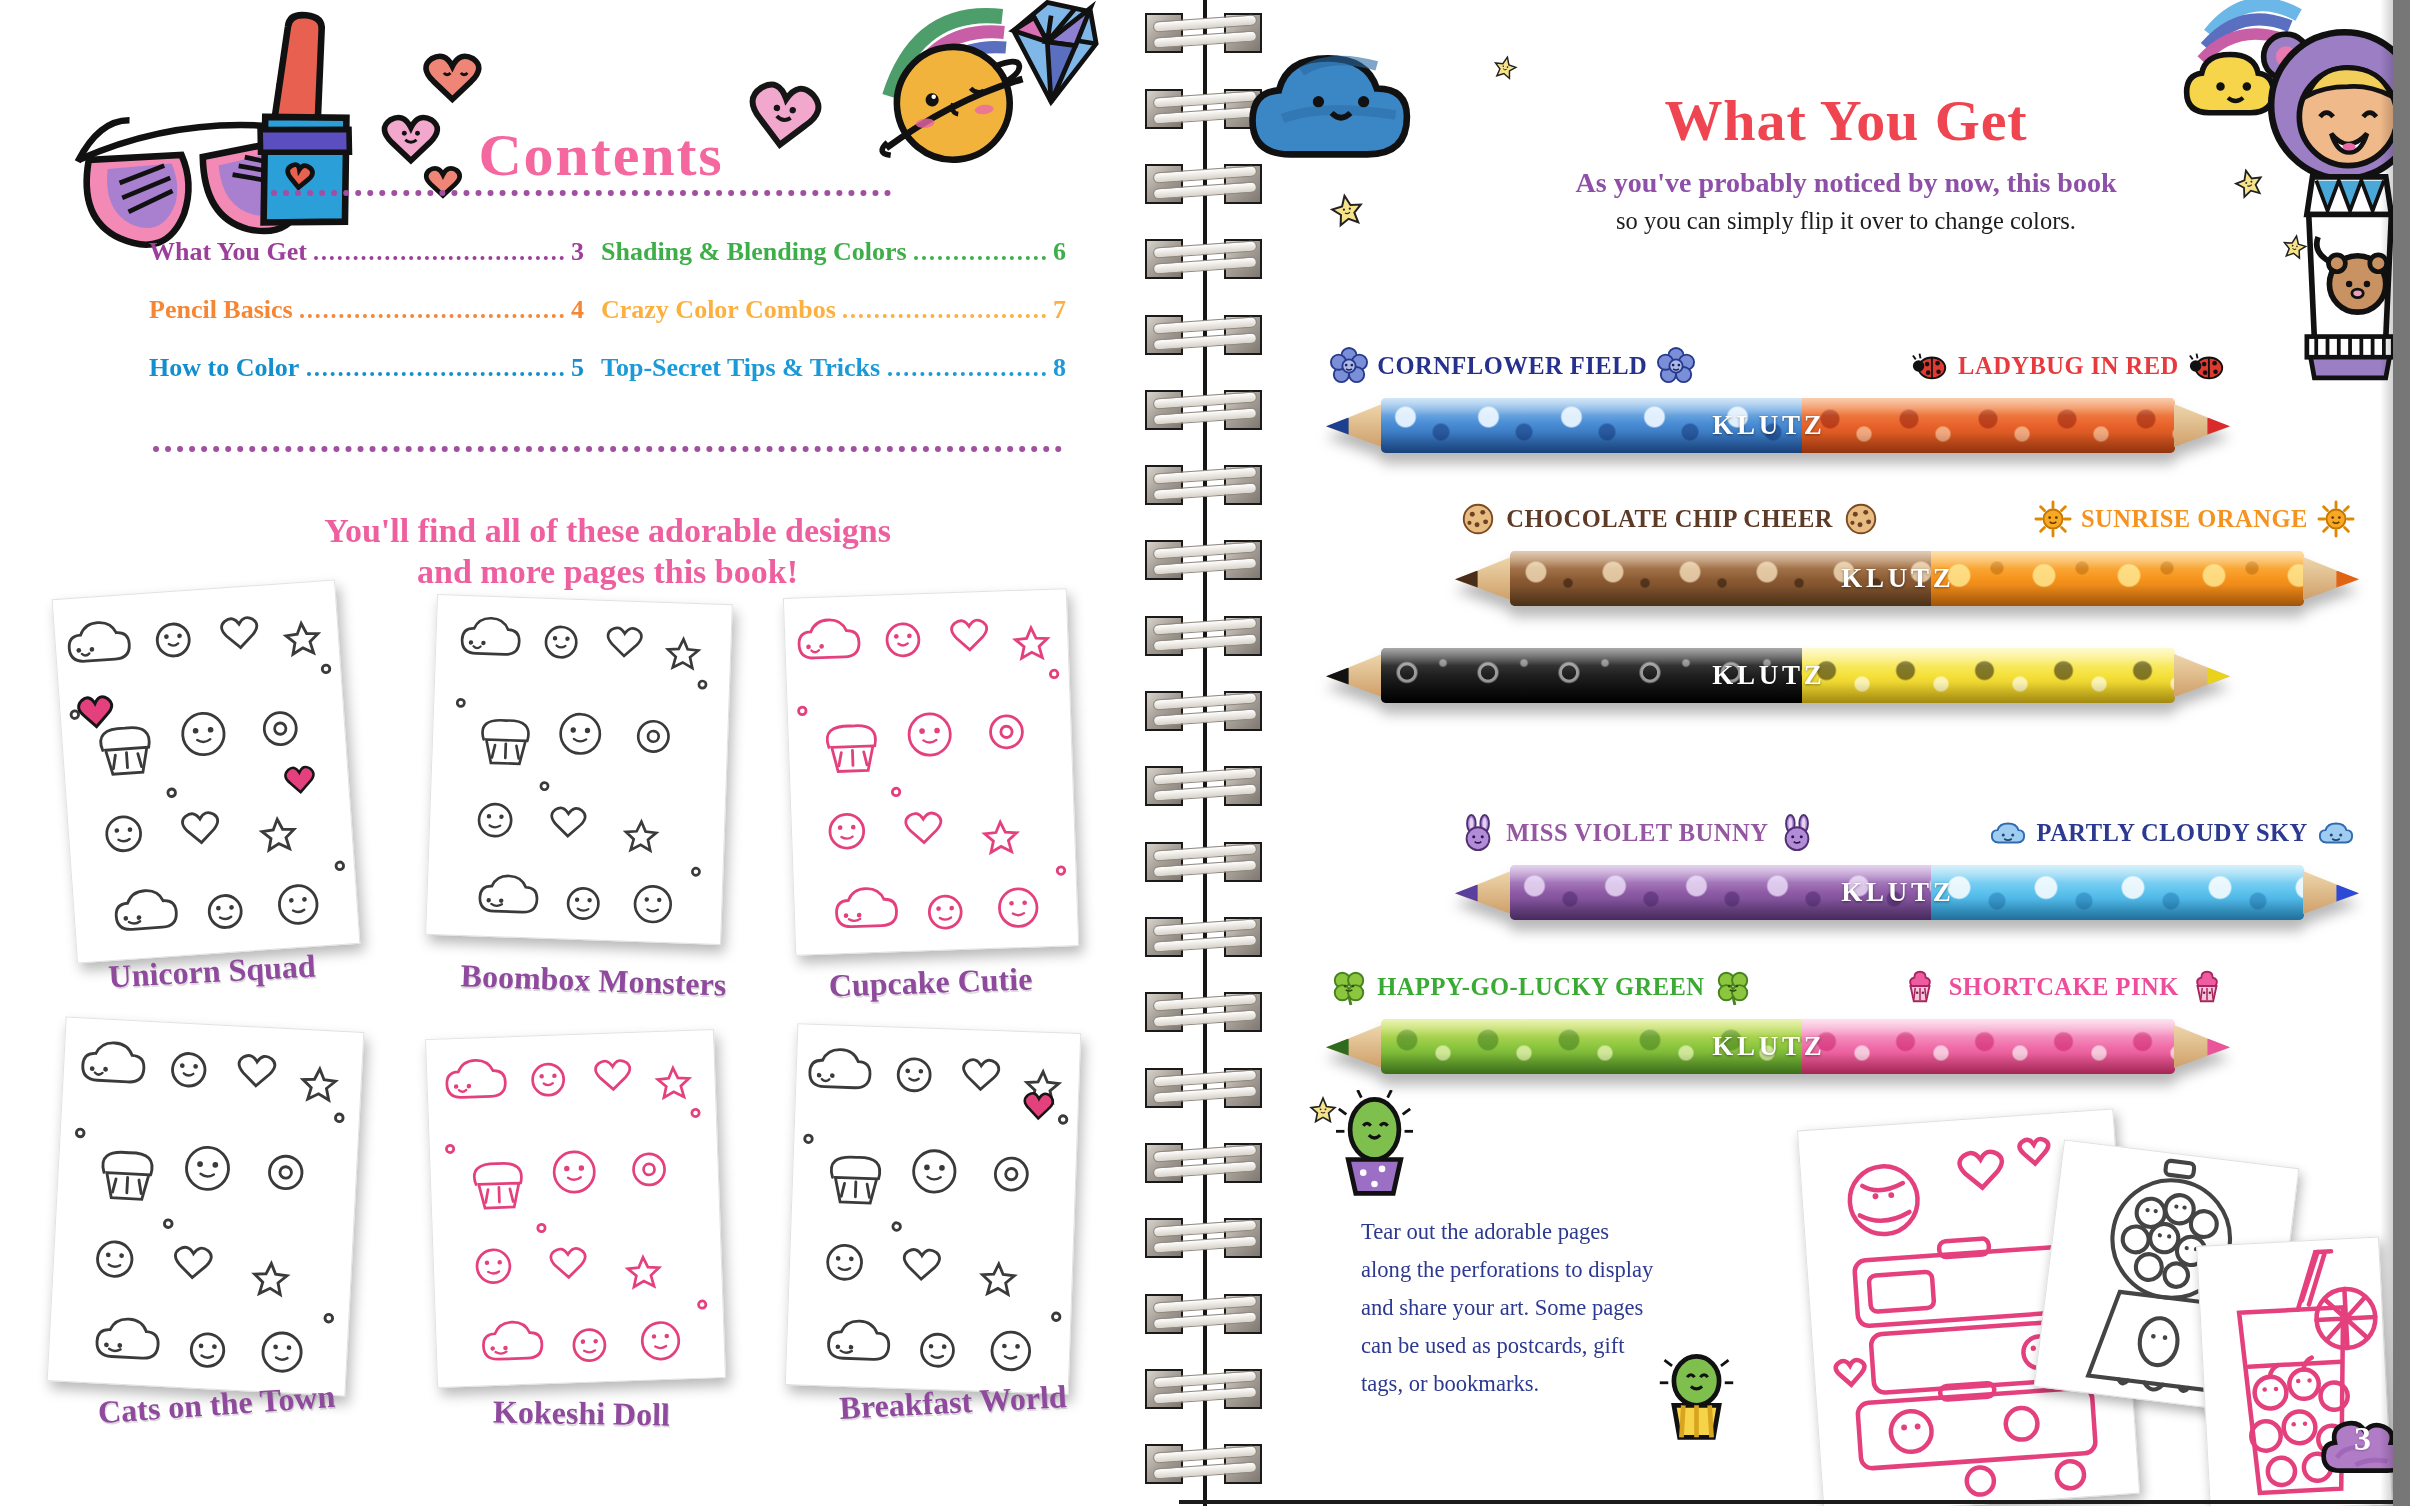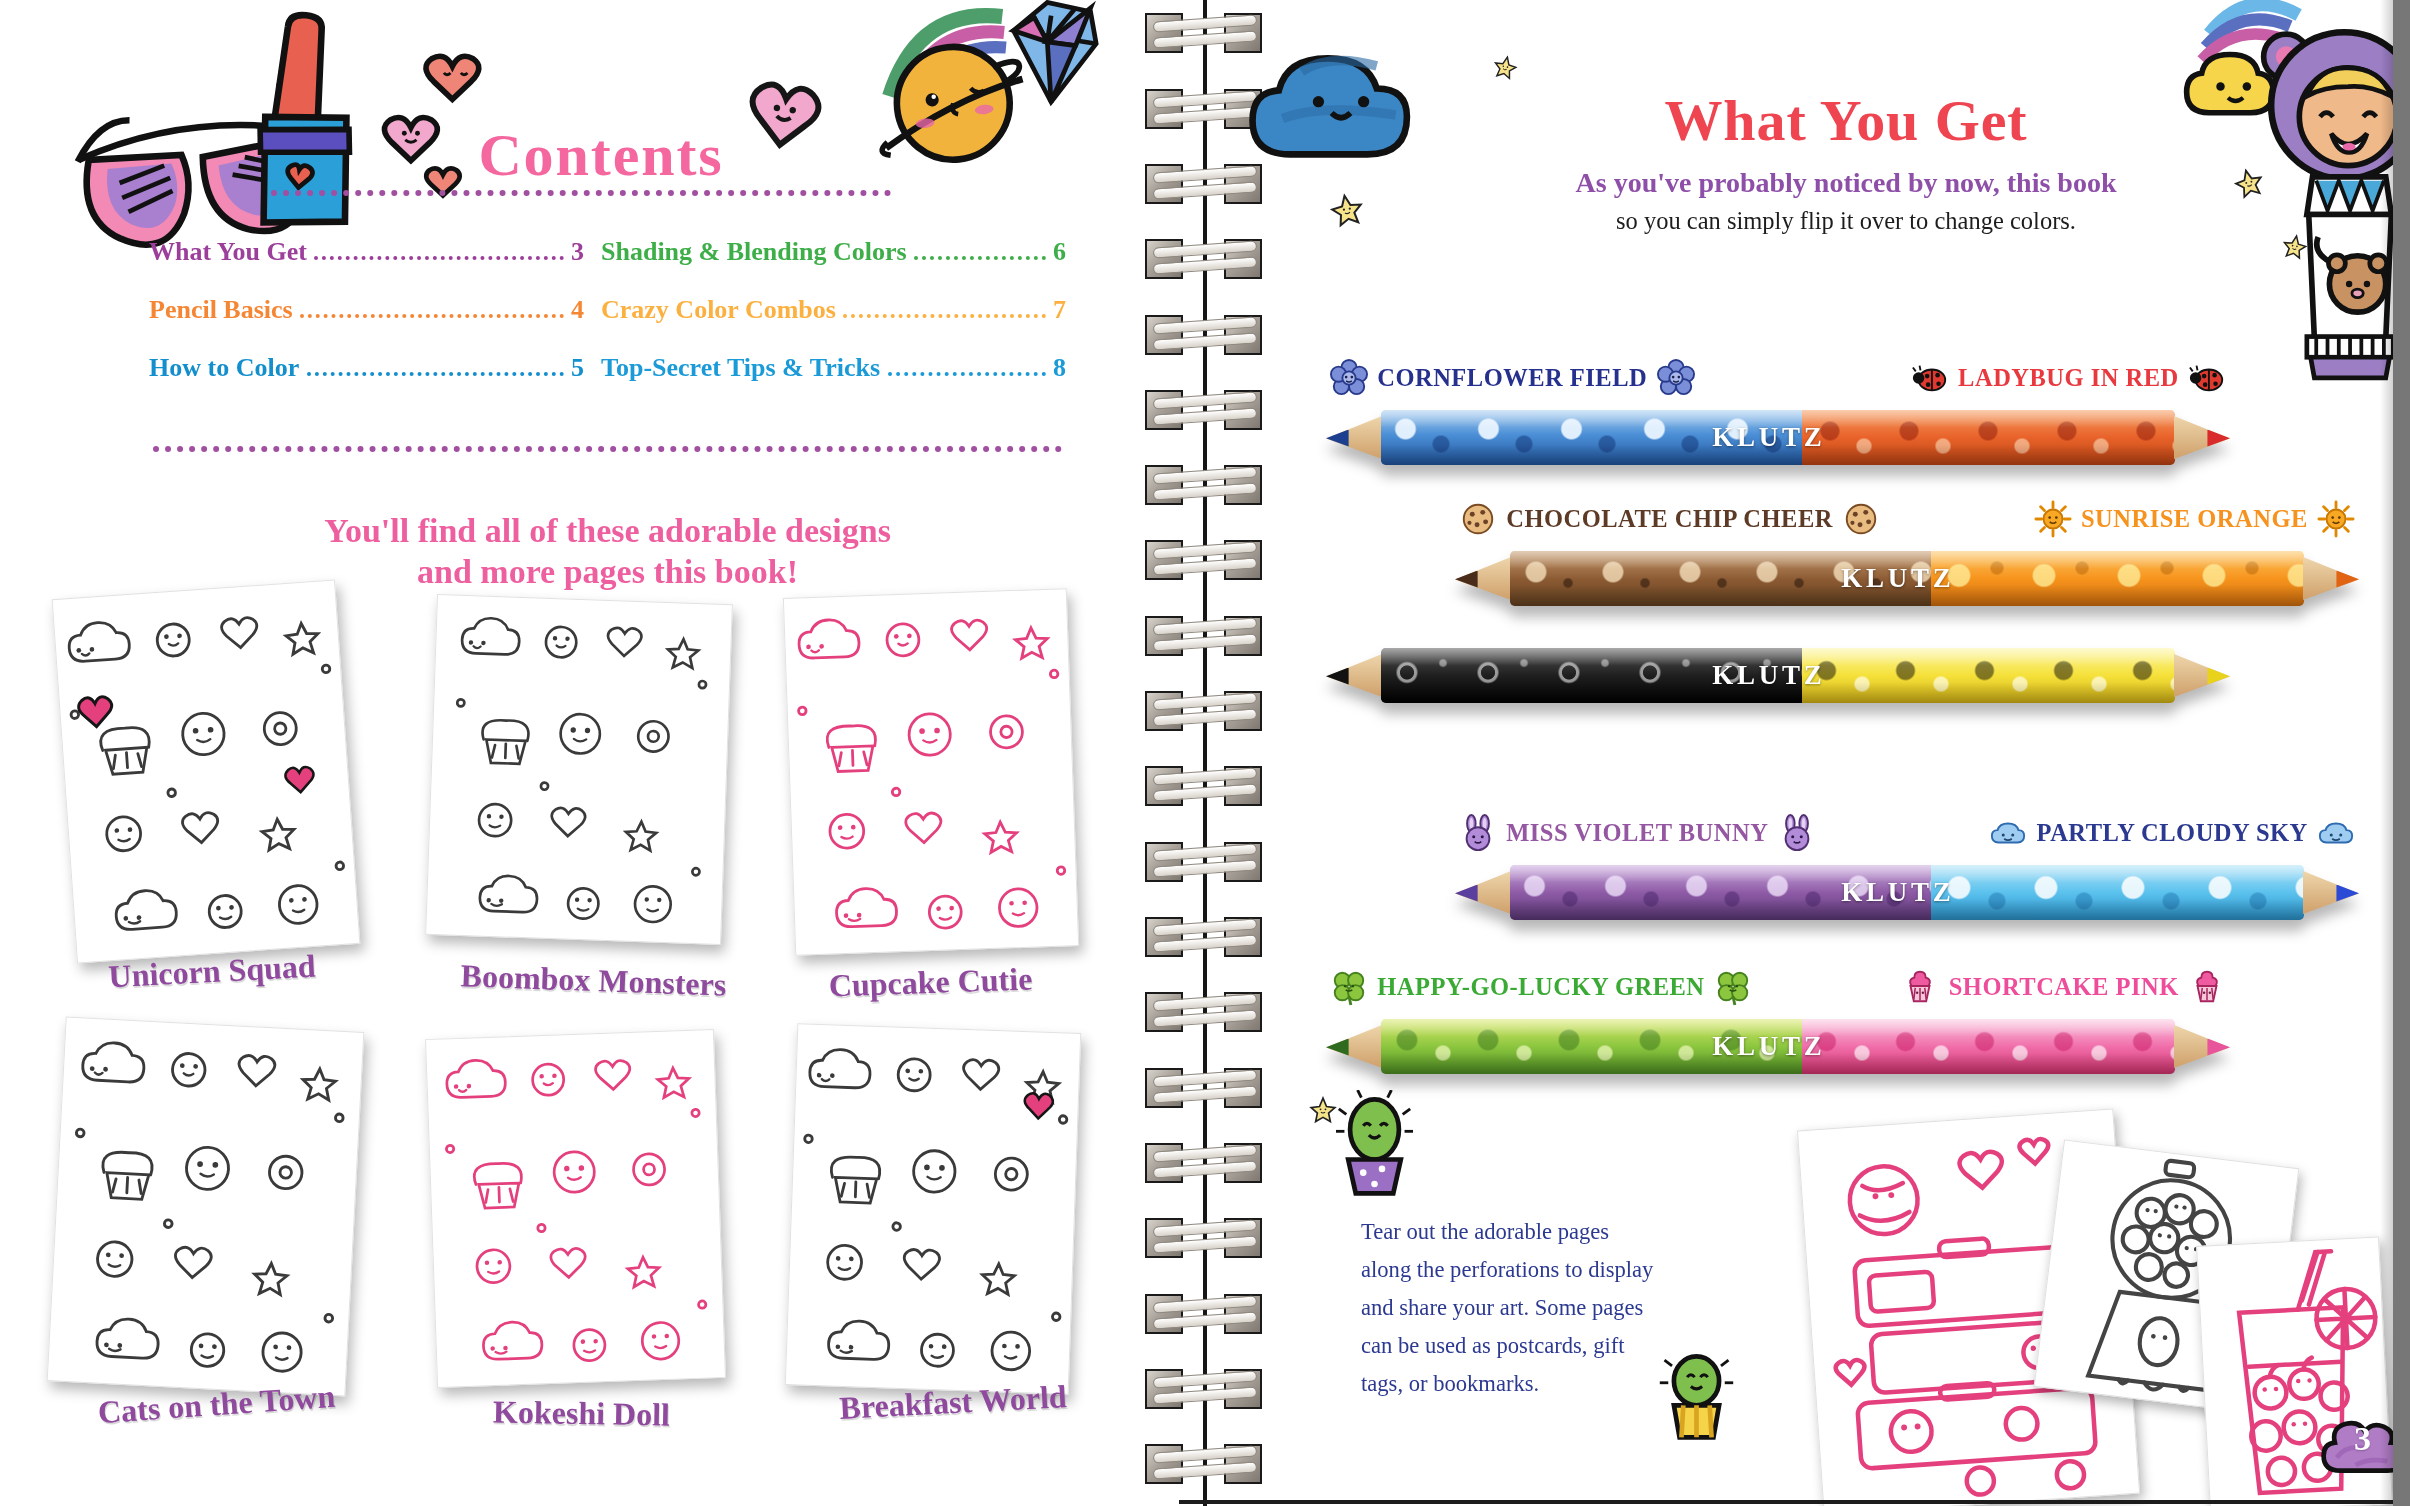--- a/index.html
+++ b/index.html
@@ -62,21 +62,21 @@
   .edge-bottom{position:absolute;left:1179px;top:1500px;width:1232px;height:3.8px;background:#1c1c1c;}
 
   
   .wyg-head{position:absolute;left:1455px;top:87px;width:782px;text-align:center;}
   .wyg-title{font-size:58px;font-weight:bold;color:#ee4551;letter-spacing:0.9px;}
   .wyg-intro1{margin-top:13px;font-size:28px;font-weight:bold;color:#8e4fa8;}
   .wyg-intro2{margin-top:9.4px;font-size:24.5px;color:#1d1d1d;}
   .wyg-intro3{margin-top:7.5px;font-size:24.5px;color:#1d1d1d;}
 
   .pencil-row{position:absolute;width:904px;}
-  .pr0{left:1326px;top:353px;} .pr1{left:1455px;top:494px;} .pr2{left:1326px;top:640px;}
+  .pr0{left:1326px;top:341px;} .pr1{left:1455px;top:494px;} .pr2{left:1326px;top:640px;}
   .pr3{left:1455px;top:808px;} .pr4{left:1326px;top:962px;}
   .labels{display:flex;justify-content:space-between;align-items:center;height:49px;padding:0 3.8px;}
   .lbl{display:flex;align-items:center;gap:9.4px;font-weight:bold;font-size:24.5px;letter-spacing:0.5px;white-space:nowrap;}
   .ic{width:38px;height:38px;flex:0 0 auto;}
   .pl0{color:#26318e;} .plr0{color:#e8393f;}
   .pl1{color:#5d3a26;} .plr1{color:#f6921e;}
   .pl2{color:#231f20;} .plr2{color:#fbb03b;}
   .pl3{color:#9557a2;} .plr3{color:#2b3990;}
   .pl4{color:#3aaa35;} .plr4{color:#ee4d9b;}
 

